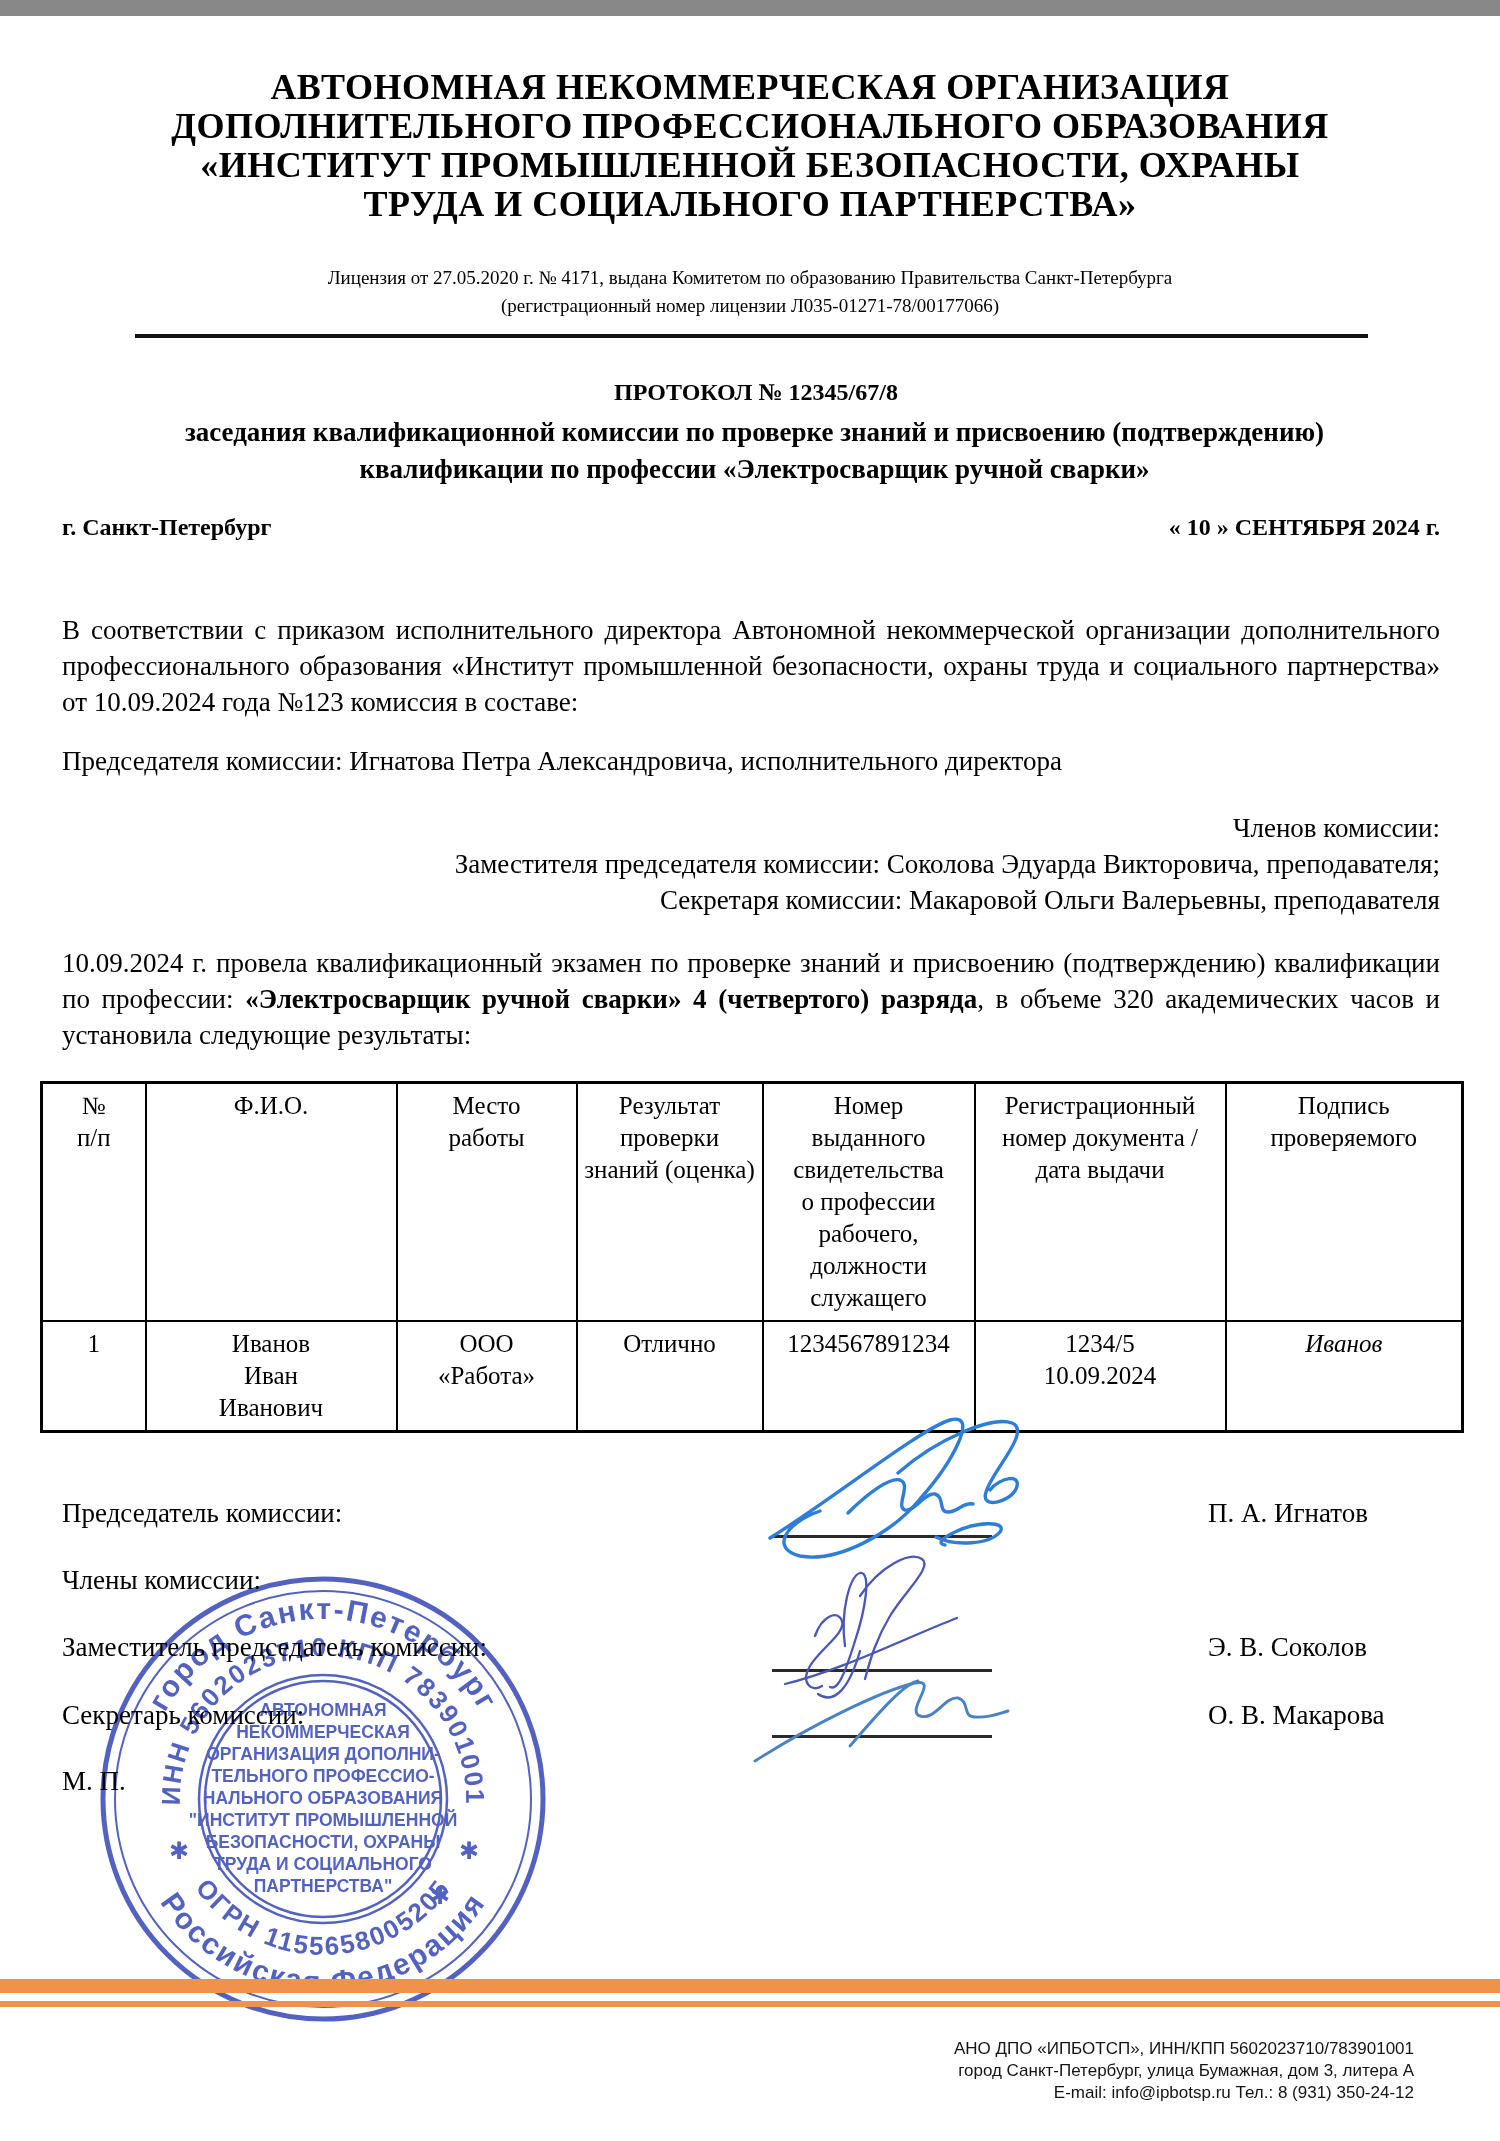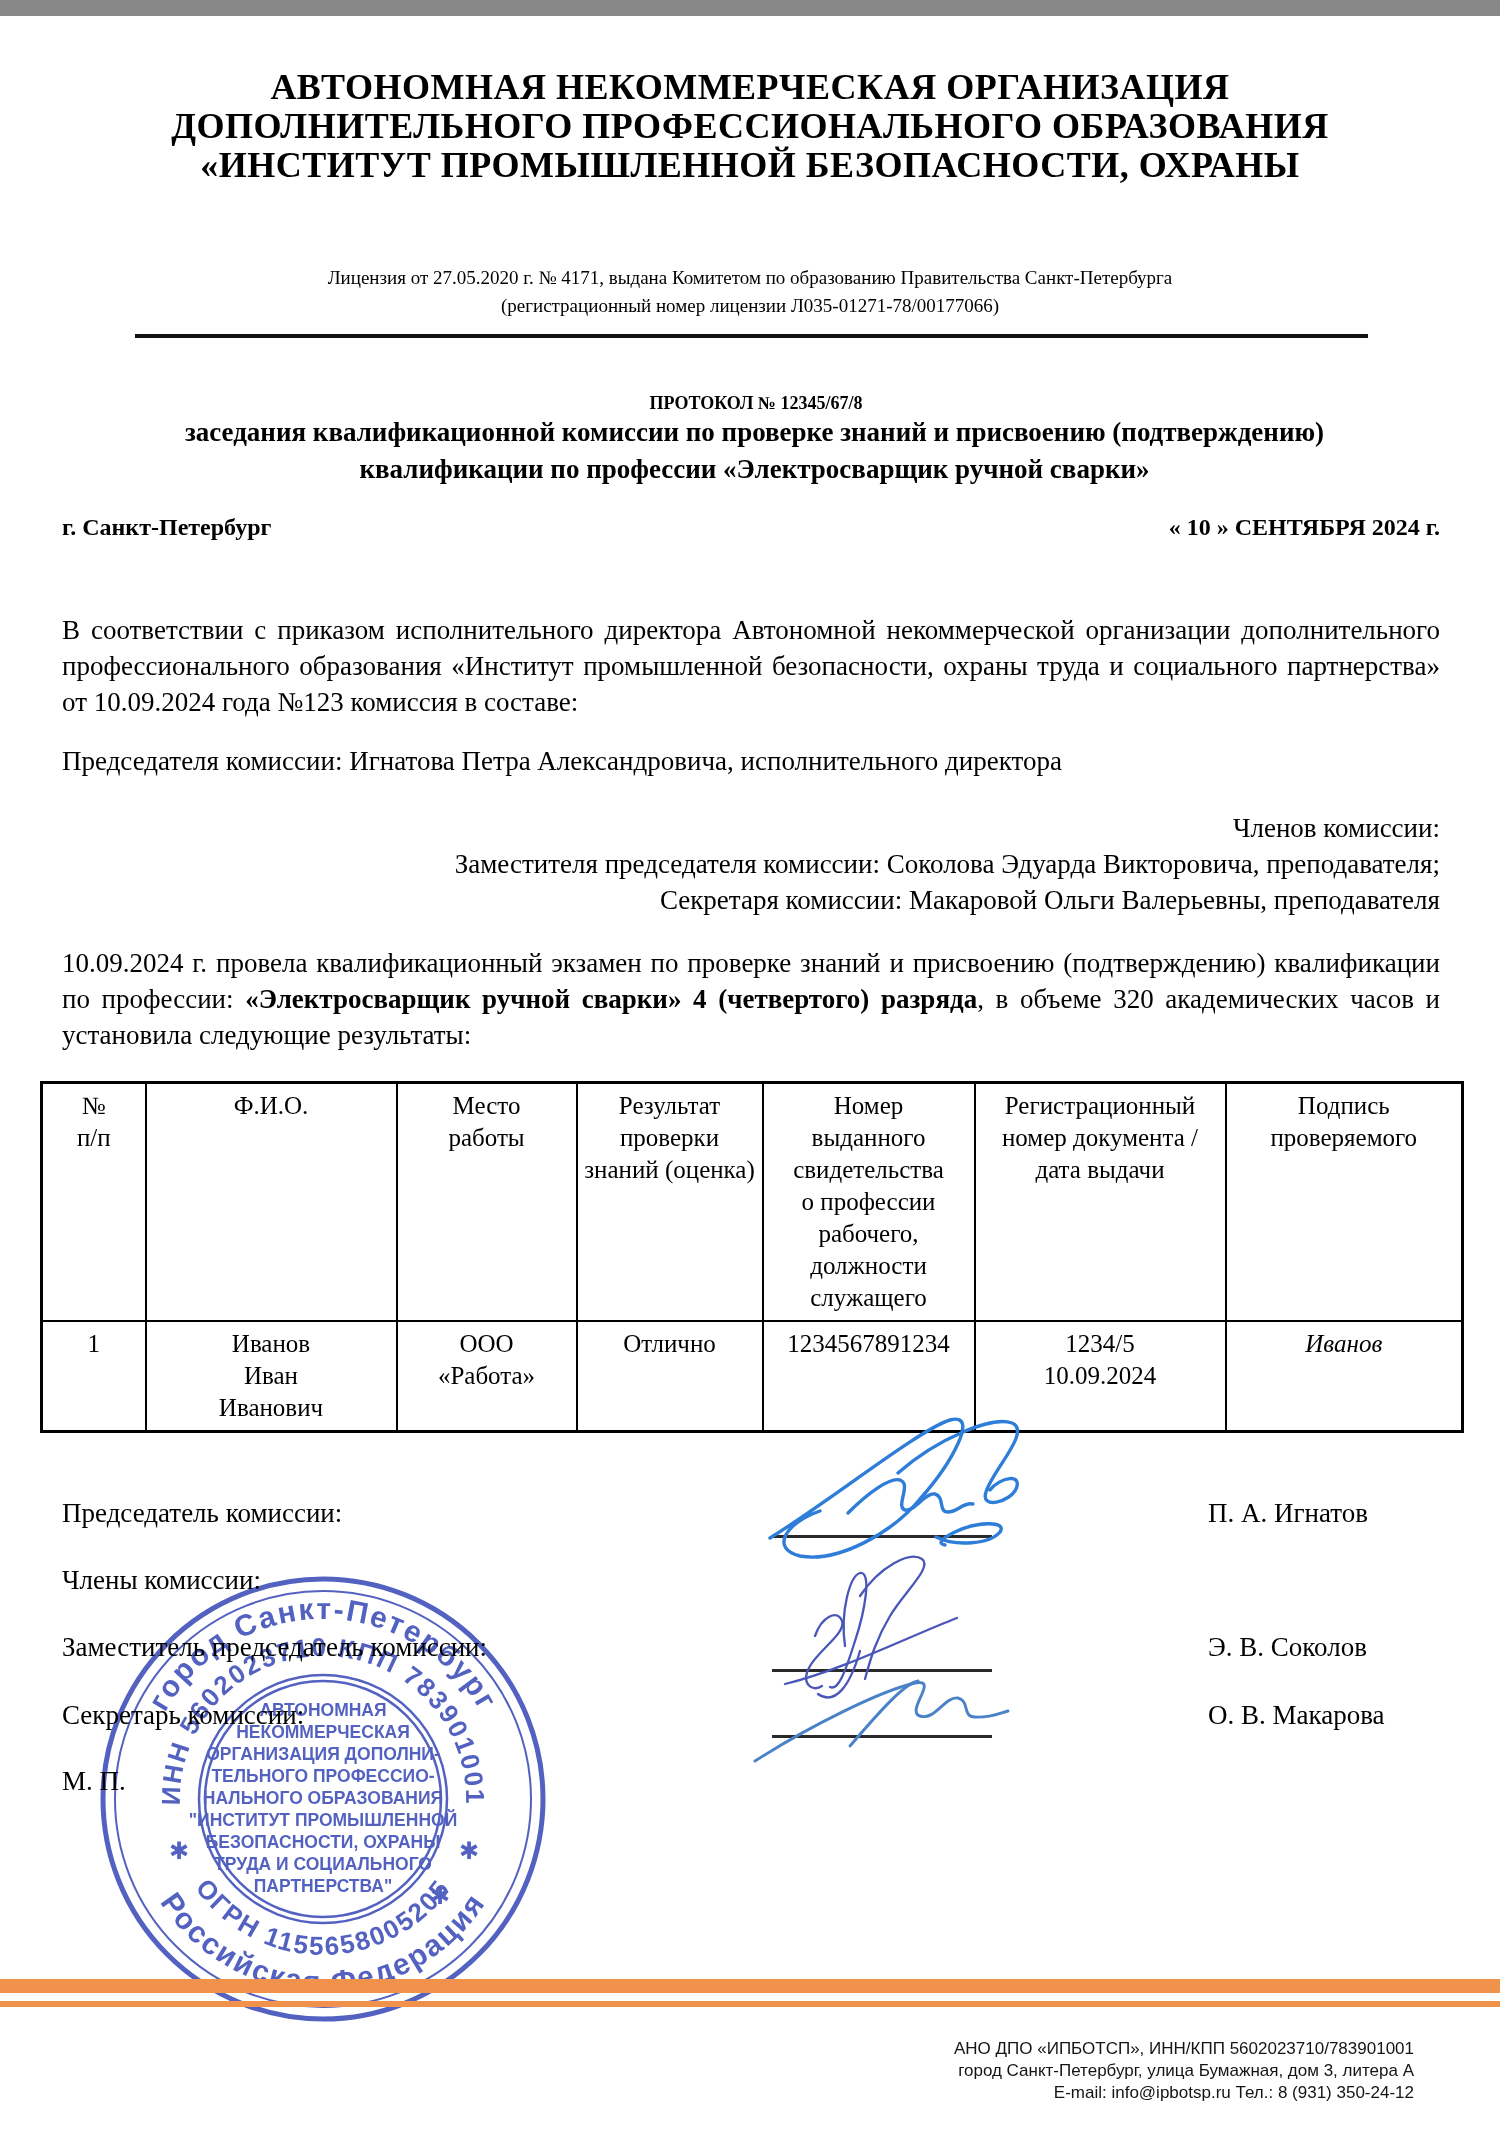--- a/index.html
+++ b/index.html
@@ -9,21 +9,21 @@
     background:#ffffff; overflow:hidden;
     font-family:"Liberation Serif","DejaVu Serif",serif; color:#000;
   }
   .abs { position:absolute; }
   .center { text-align:center; width:100%; }
 
   .org-name { top:52px; font-weight:bold; font-size:36px; line-height:39px; letter-spacing:.5px; }
   .license  { top:248px; font-weight:normal; font-size:19px; line-height:28px; }
   .rule     { top:318px; left:135px; width:1233px; height:4px; background:#121212; }
 
-  .doc-title    { top:369px; font-weight:bold; font-size:18px; line-height:36px;padding-left:12px; }
+  .doc-title    { top:358px; font-weight:bold; font-size:24px; line-height:36px;padding-left:12px; }
   .doc-subtitle { top:398px; font-weight:bold; font-size:27px; line-height:37px;padding-left:9px; }
 
   .city-row { top:498px; left:62px; width:1378px; display:flex; justify-content:space-between;
               font-weight:bold; font-size:24px; }
 
   .para { left:62px; width:1378px; font-size:27px; line-height:36px; text-align:justify; }
   .p1    { top:596px; }
   .chair { top:727px; text-align:left; }
   .members { top:794px; text-align:right; line-height:36px; }
   .examp { top:929px; }
@@ -58,20 +58,21 @@
 </style>
 </head>
 <body>
 
 <div class="page">
 
   <div class="abs center org-name">
     <div>АВТОНОМНАЯ НЕКОММЕРЧЕСКАЯ ОРГАНИЗАЦИЯ</div>
     <div>ДОПОЛНИТЕЛЬНОГО ПРОФЕССИОНАЛЬНОГО ОБРАЗОВАНИЯ</div>
     <div>«ИНСТИТУТ ПРОМЫШЛЕННОЙ БЕЗОПАСНОСТИ, ОХРАНЫ</div>
+    <div>ТРУДА И СОЦИАЛЬНОГО ПАРТНЕРСТВА»</div>
   </div>
 
   <div class="abs center license">
     <div>Лицензия от 27.05.2020 г. № 4171, выдана Комитетом по образованию Правительства Санкт-Петербурга</div>
     <div>(регистрационный номер лицензии Л035-01271-78/00177066)</div>
   </div>
 
   <div class="abs rule"></div>
 
   <div class="abs center doc-title">ПРОТОКОЛ № 12345/67/8</div>

